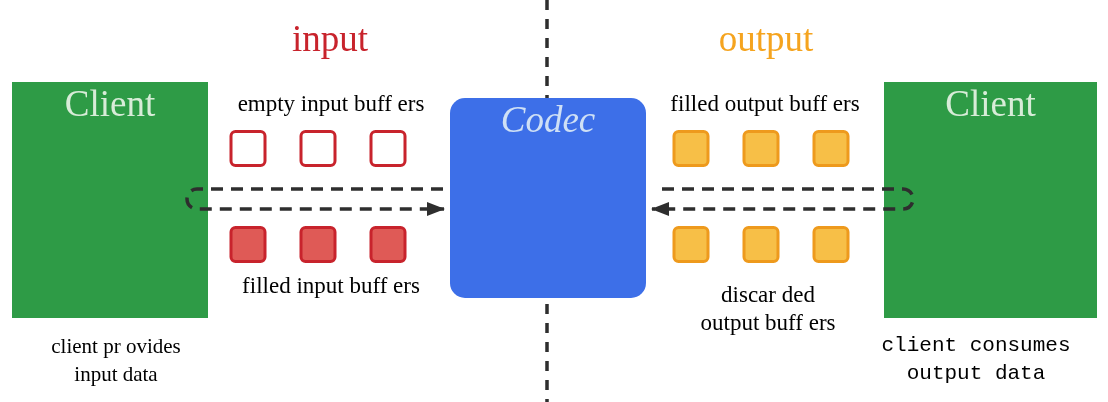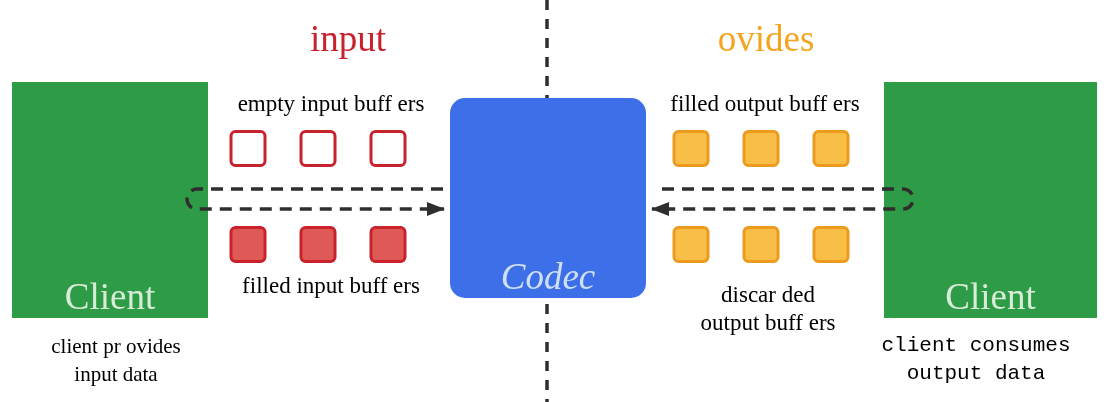--- a/index.html
+++ b/index.html
@@ -33,28 +33,28 @@
   .ahead { fill: var(--line, #2e2e2e); }
 
   .title {
     position: absolute;
     z-index: 4;
     transform: translateX(-50%);
     font-size: 37px;
     line-height: 1;
     white-space: nowrap;
   }
-  .input-title  { color: var(--red, #c8232c); margin-left: 18px; }
+  .input-title  { color: var(--red, #c8232c); }
   .output-title { color: var(--orange, #f5a41f); }
 
   .box {
     position: absolute;
     z-index: 2;
     display: flex;
-    align-items: flex-end;
+    align-items: flex-start;
     justify-content: center;
   }
   .client { background: var(--green, #2e9b46); }
   .client .box-label { color: var(--green-text, #d8ecd8); font-size: 37px; }
   .left-client  { left: 12px;  top: 82px; width: 196px; height: 236px; }
   .right-client { left: 884px; top: 82px; width: 213px; height: 236px; }
   .codec {
     left: 450px; top: 98px; width: 196px; height: 200px;
     background: var(--blue, #3d6fe8);
     border-radius: 15px;
@@ -102,21 +102,21 @@
 </head>
 <body>
 
 <div class="canvas">
 
   <svg class="layer bg" width="1108" height="402" viewBox="0 0 1108 402">
     <line class="vline" x1="547" y1="0" x2="547" y2="402"></line>
   </svg>
 
   <div class="title input-title" style="left:330px; top:20px;">input</div>
-  <div class="title output-title" style="left:766px; top:20px;">ovides</div>
+  <div class="title output-title" style="left:766px; top:20px;">output</div>
 
   <div class="box client left-client">
     <span class="box-label">Client</span>
   </div>
 
   <div class="box codec">
     <span class="box-label">Codec</span>
   </div>
 
   <div class="box client right-client">

